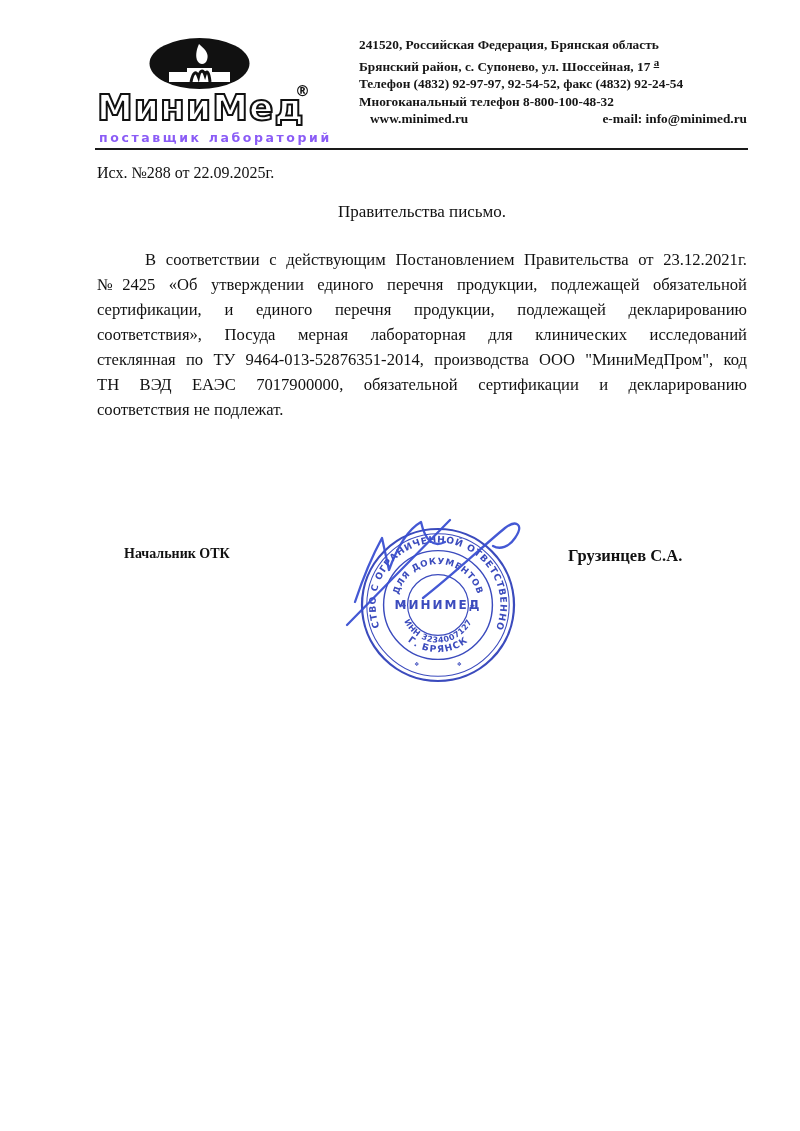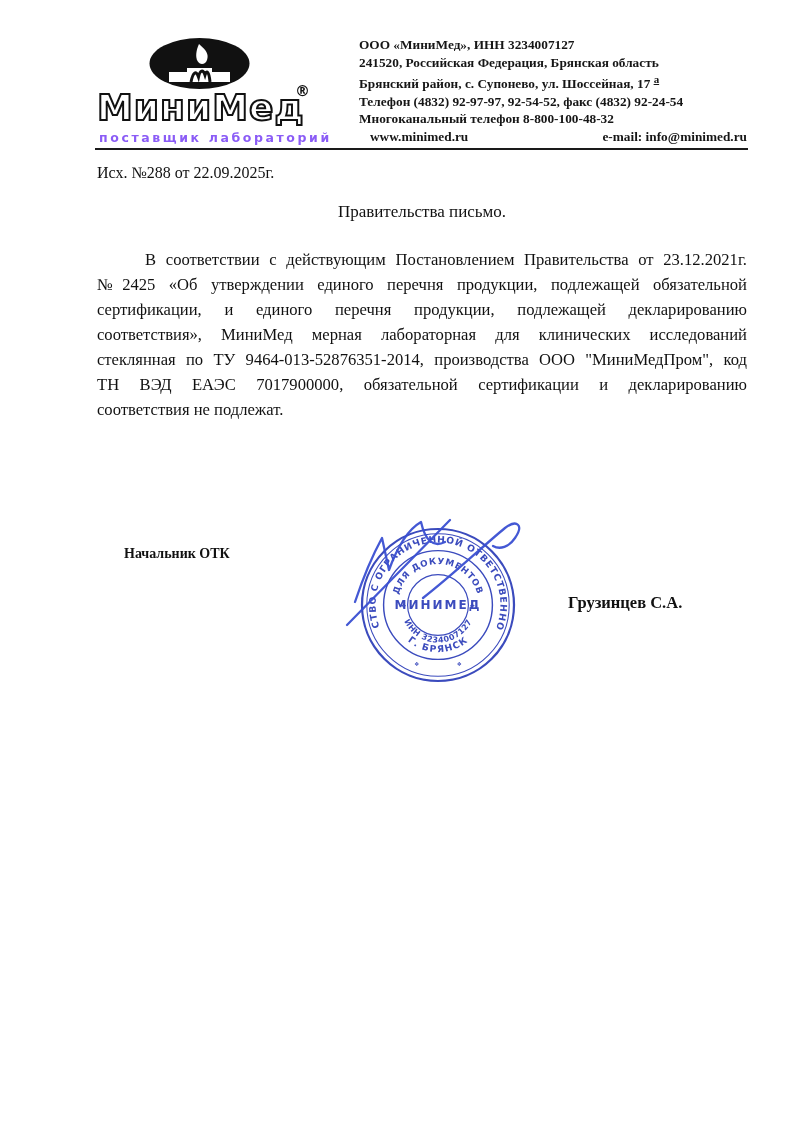--- a/index.html
+++ b/index.html
@@ -39,21 +39,21 @@
   .divider { position:absolute; left:95px; top:148px; width:653px; height:0; border-top:2px solid #1a1a1a; }
   
   .ref-line { position:absolute; left:97px; top:164px; font-size:16px; }
   .letter-title { position:absolute; left:97px; top:202px; width:650px; text-align:center; font-size:17px; }
   .letter-body { position:absolute; left:97px; top:247px; width:650px; font-size:16.6px; }
   .body-line { line-height:25px; text-align:justify; text-align-last:justify; white-space:normal; }
   .body-line.first { padding-left:48px; }
   .body-line.last { text-align-last:left; }
   
   .sig-position { position:absolute; left:124px; top:546px; font-weight:bold; font-size:14px; }
-  .sig-name { position:absolute; left:568px; top:546px; font-weight:bold; font-size:16.5px;margin-top:47px; }
+  .sig-name { position:absolute; left:568px; top:546px; font-weight:bold; font-size:16.5px; }
   .stamp-svg { position:absolute; left:358px; top:525px; width:160px; height:160px; opacity:0.92; }
   .scrawl-svg { position:absolute; left:325px; top:498px; width:230px; height:140px; opacity:0.95; }
 </style>
 </head>
 <body>
 
 <div class="page">
 
   <div class="logo-block">
     <svg class="logo-icon" width="101" height="53" viewBox="0 0 101 53">
@@ -61,41 +61,40 @@
       <path d="M20 45 L20 35 L38 35 L38 31 L63 31 L63 35 L81 35 L81 45 Z" fill="#fff"></path>
       <path d="M50 7 C57 13 60 17 58 23 C56.5 27.5 51 28.5 48.5 24 C46.3 20 47 13.5 50 7 Z" fill="#fff"></path>
       <path d="M42 45 C44 35 47 33 49.5 40 C51 33 54 32 56 38 C57.5 33 60 34 61 45" stroke="#111" fill="none" stroke-width="3"></path>
     </svg>
     <div class="logo-wordmark">МиниМед</div>
     <div class="logo-reg">®</div>
     <div class="logo-tagline">поставщик лабораторий</div>
   </div>
 
   <div class="company-info">
-    <div>ООО «МиниМед», ИНН 3234007127</div>
     <div>241520, Российская Федерация, Брянская область</div>
     <div><span>Брянский район,  с. Супонево,   ул. Шоссейная,  17 </span><span class="sup-a">а</span></div>
     <div>Телефон (4832) 92-97-97, 92-54-52,  факс (4832) 92-24-54</div>
     <div>Многоканальный телефон 8-800-100-48-32</div>
     <div class="web-row">
       <span>www.minimed.ru</span>
       <span>e-mail: info@minimed.ru</span>
     </div>
   </div>
 
   <div class="divider"></div>
 
   <div class="ref-line">Исх. №288 от 22.09.2025г.</div>
   <div class="letter-title">Правительства письмо.</div>
 
   <div class="letter-body">
     <div class="body-line first">В соответствии с действующим Постановлением Правительства от 23.12.2021г.</div>
     <div class="body-line">№2425 «Об утверждении единого перечня продукции, подлежащей обязательной</div>
     <div class="body-line">сертификации, и единого перечня продукции, подлежащей декларированию</div>
-    <div class="body-line">соответствия», МиниМед мерная лабораторная для клинических исследований</div>
+    <div class="body-line">соответствия», Посуда мерная лабораторная для клинических исследований</div>
     <div class="body-line">стеклянная по ТУ 9464-013-52876351-2014, производства ООО "МиниМедПром", код</div>
     <div class="body-line">ТН ВЭД ЕАЭС 7017900000, обязательной сертификации и декларированию</div>
     <div class="body-line last">соответствия не подлежат.</div>
   </div>
 
   <div class="sig-position">Начальник ОТК</div>
   <div class="sig-name">Грузинцев С.А.</div>
 
   <svg class="stamp-svg" viewBox="0 0 200 200">
     <defs>

